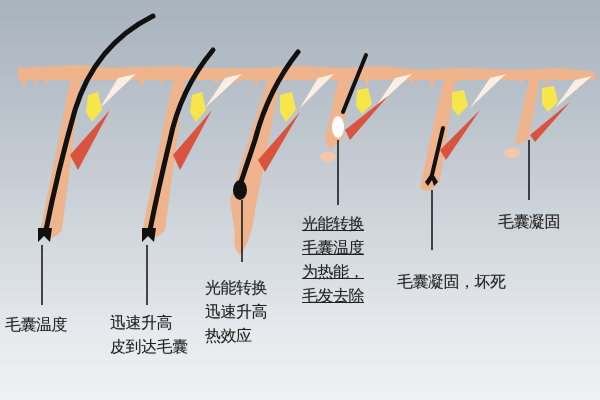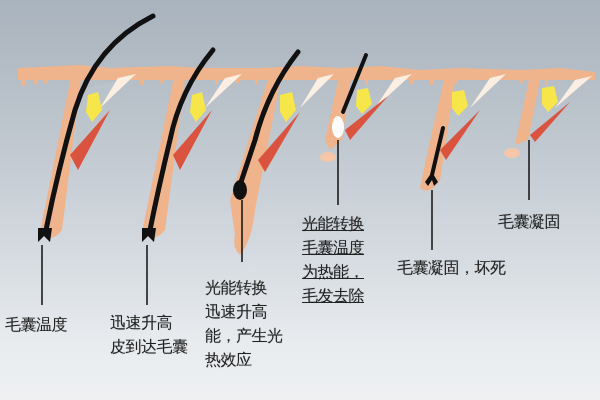--- a/index.html
+++ b/index.html
@@ -6,21 +6,21 @@
   body{width:600px;height:400px;overflow:hidden;position:relative;
     background:linear-gradient(180deg,#a9b3bd 0%,#bcc4cc 30%,#d2d8de 60%,#e8ebee 85%,#eef0f2 100%);
     font-family:"DejaVu Sans","Liberation Sans",sans-serif;}
   svg.art{position:absolute;left:0;top:0;}
   .label{position:absolute;color:#222;font-size:16px;line-height:24px;letter-spacing:-0.5px;
     text-shadow:0 0 1px rgba(0,0,0,0.25);}
   .l0{left:5px;top:313px;}
   .l1{left:110px;top:311px;}
   .l2{left:205px;top:276px;}
   .l3{left:302px;top:212px;text-decoration:underline;}
-  .l4{left:397px;top:256px;}
+  .l4{left:397px;top:270px;}
   .l5{left:498px;top:210px;}
   .line{display:block;white-space:nowrap;}
 </style>
 </head>
 <body>
 
 <svg class="art" width="600" height="400" viewBox="0 0 600 400">
 
   <g fill="#f0b48c">
     <path d="M18,68 L80,65 L110,68 L170,66 L200,68 L260,68 L300,66 L340,68 L380,66 L420,70 L460,68 L520,70 L560,68 L595,72 L595,80 L18,80 Z"></path>
@@ -118,21 +118,20 @@
 <div class="label l0">
   <span class="line">毛囊温度</span>
 </div>
 <div class="label l1">
   <span class="line">迅速升高</span>
   <span class="line">皮到达毛囊</span>
 </div>
 <div class="label l2">
   <span class="line">光能转换</span>
   <span class="line">迅速升高</span>
-  <span class="line">能，产生光</span>
   <span class="line">热效应</span>
 </div>
 <div class="label l3">
   <span class="line">光能转换</span>
   <span class="line">毛囊温度</span>
   <span class="line">为热能，</span>
   <span class="line">毛发去除</span>
 </div>
 <div class="label l4">
   <span class="line">毛囊凝固，坏死</span>

